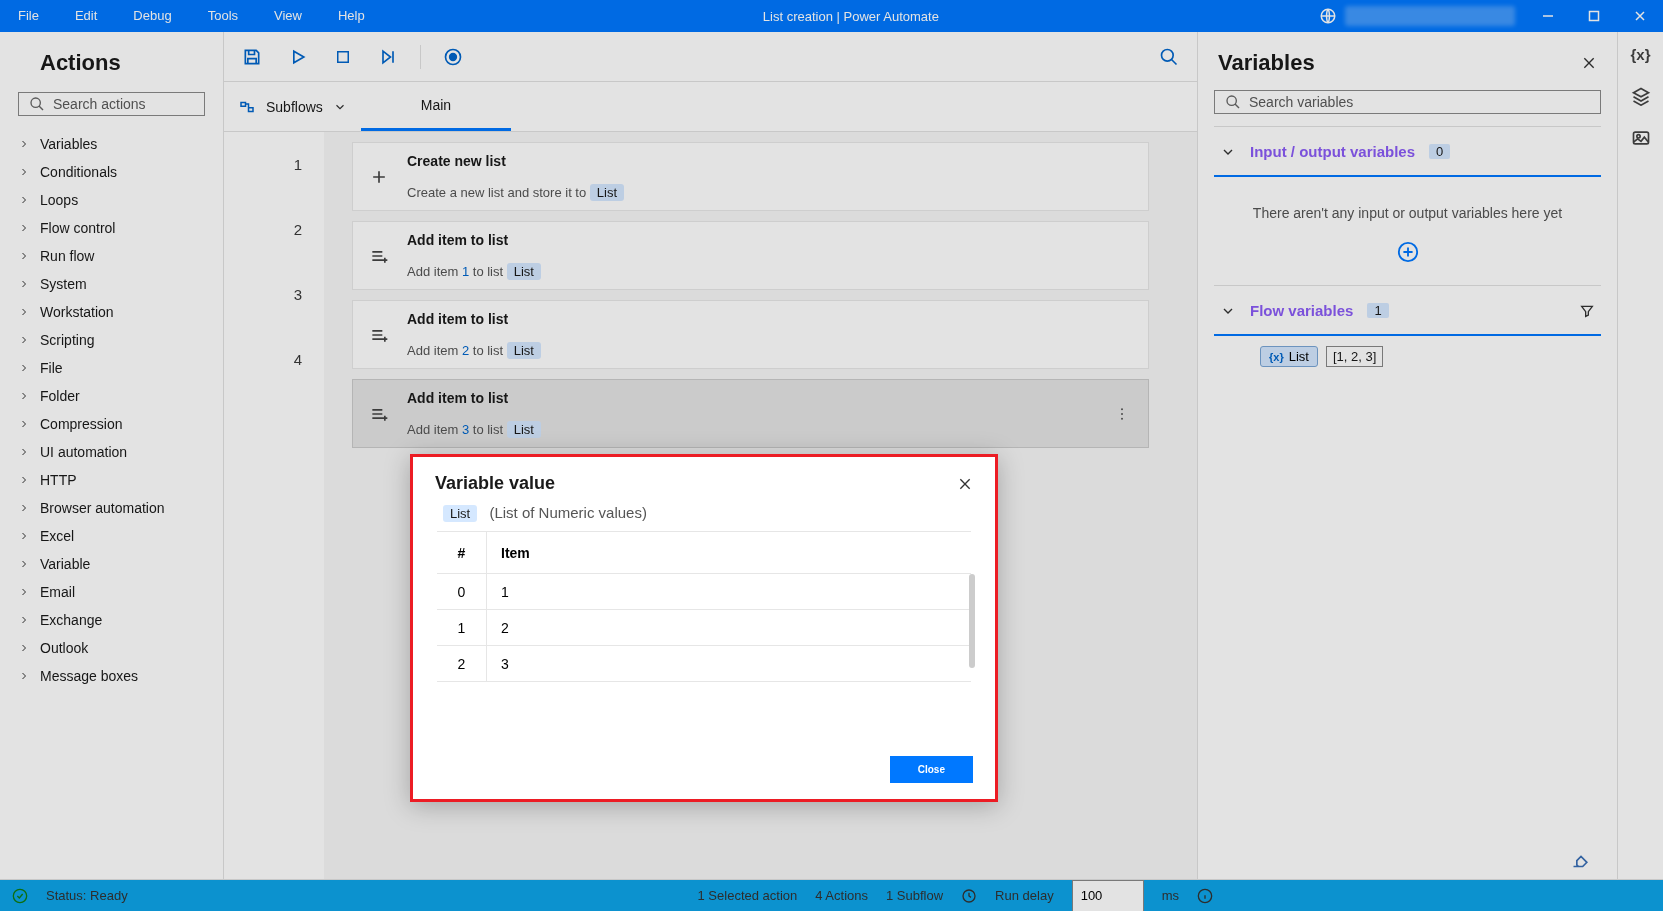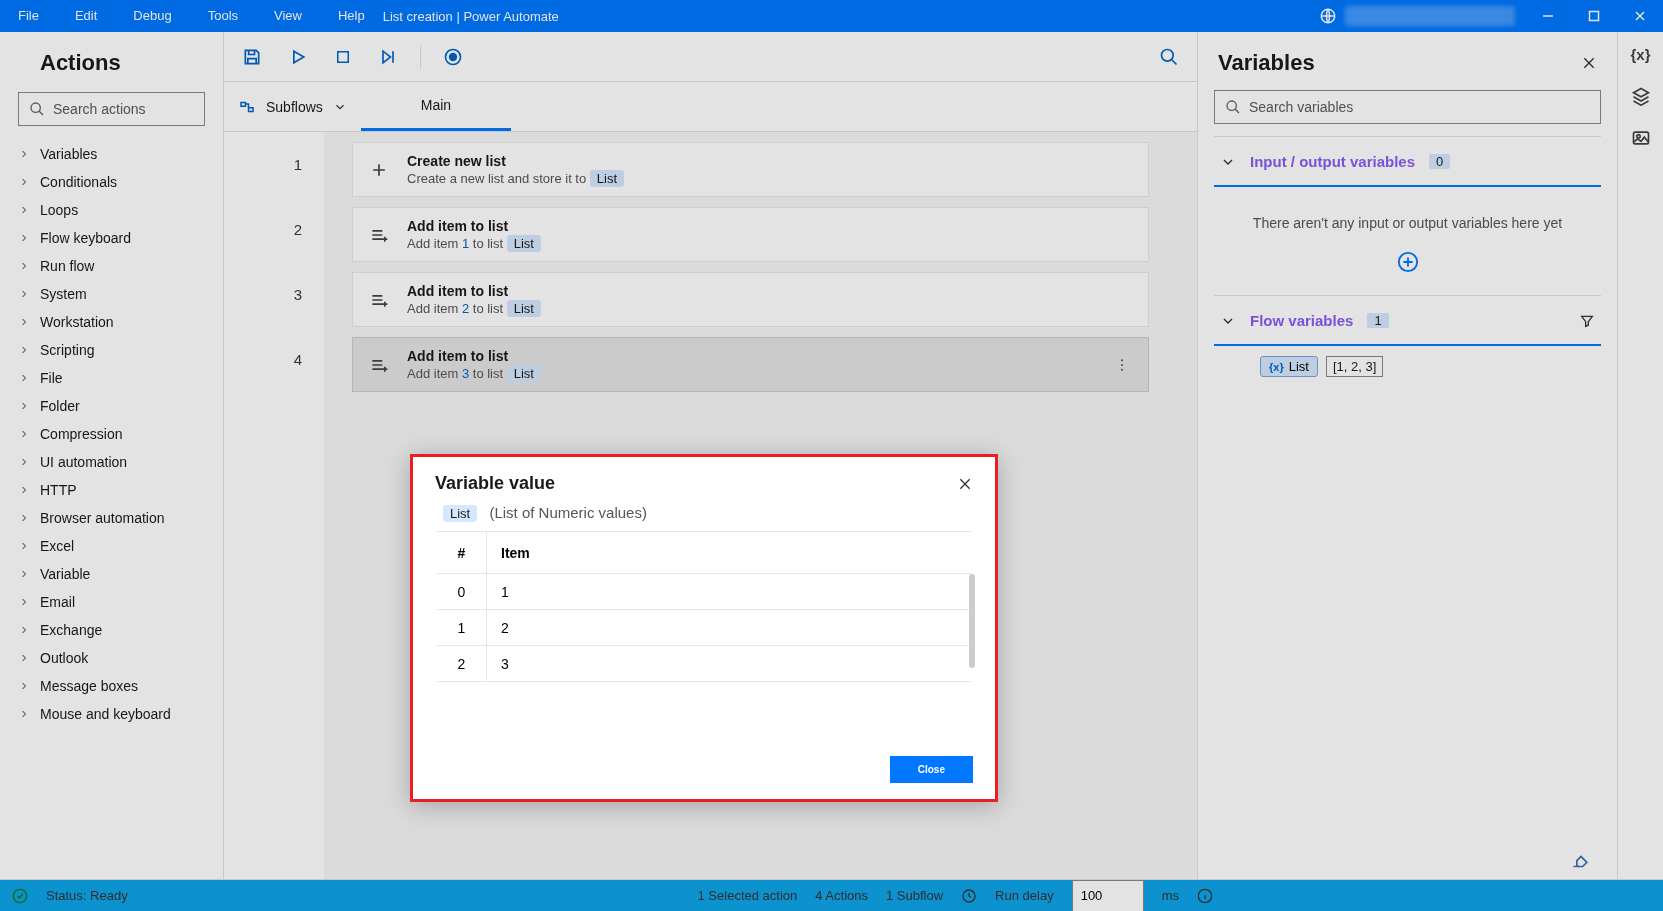--- a/index.html
+++ b/index.html
@@ -3,32 +3,32 @@
   <meta charset="utf-8">
   <style>
     * { margin: 0; padding: 0; box-sizing: border-box; font-family: "Segoe UI", sans-serif; }
     body { width: 1663px; height: 911px; background: #fff; overflow: hidden; position: relative; }
     .scrim { position: absolute; inset: 0; background: rgba(0,0,0,0.11); z-index: 50; pointer-events: none; }
 
     
     .titlebar { height: 32px; background: #0078ff; color: #fff; display: flex; align-items: center; font-size: 13px; }
     .menu { display: flex; }
     .menu-item { padding: 0 18px; line-height: 32px; cursor: pointer; }
-    .title-center { flex: 1; text-align: left; font-weight: 400; }
+    .title-center { flex: 1; text-align: center; font-weight: 400; }
     .title-right { display: flex; align-items: center; }
     .ctx-icon { width: 18px; height: 18px; margin-right: 8px; }
     .ctx-blur { width: 170px; height: 20px; background: rgba(255,255,255,0.25); border-radius: 3px; filter: blur(2px); margin-right: 10px; }
     .winbtn { width: 46px; height: 32px; display: flex; align-items: center; justify-content: center; cursor: pointer; }
     .winbtn svg { stroke: #fff; }
 
     
     .content { display: flex; height: calc(100% - 64px); }
     .sidebar-left { width: 224px; display: flex; flex-direction: column; border-right: 1px solid #e1e1e1; }
     .sidebar-left h1 { font-size: 22px; font-weight: 600; padding: 18px 20px 8px; color: #1a1a1a; margin-left: 20px; }
-    .search-box { margin: 8px 18px 10px; height: 34px; border: 1px solid #8a8a8a; display: flex; align-items: center; padding: 0 10px; color: #5a5a5a; font-size: 14px; }
+    .search-box { margin: 8px 18px 10px; height: 24px; border: 1px solid #8a8a8a; display: flex; align-items: center; padding: 0 10px; color: #5a5a5a; font-size: 14px; }
     .search-box svg { margin-right: 8px; }
     .tree { flex: 1; overflow-y: auto; padding: 4px 0; position: relative; }
     .tree::-webkit-scrollbar { width: 10px; }
     .tree::-webkit-scrollbar-thumb { background: #c8c8c8; border-radius: 5px; }
     .tree-item { display: flex; align-items: center; padding: 6px 18px; font-size: 14px; color: #1a1a1a; cursor: pointer; }
     .tree-item svg { margin-right: 10px; }
 
     
     .center { flex: 1; display: flex; flex-direction: column; background: #f6f6f6; min-width: 0; }
     .toolbar { height: 50px; background: #fff; border-bottom: 1px solid #e1e1e1; display: flex; align-items: center; padding: 0 14px; gap: 18px; }
@@ -41,21 +41,21 @@
 
     .flow-area { flex: 1; display: flex; overflow: hidden; }
     .gutter { width: 100px; background: #fff; }
     .gutter-num { height: 65px; display: flex; align-items: center; justify-content: flex-end; padding-right: 22px; font-size: 15px; color: #3a3a3a; }
     .steps { flex: 1; padding-right: 20px; }
     .step { margin: 10px 28px 8px; padding: 10px 14px; border: 1px solid #e8e8e8; background: #fff; display: flex; align-items: center; gap: 16px; cursor: pointer; }
     .step.selected { background: #e5e5e5; border-color: #ccc; }
     .step-icon { color: #444; padding: 2px; }
     .step-body { flex: 1; }
     .step-title { font-size: 14px; font-weight: 600; color: #1a1a1a; }
-    .step-desc { font-size: 13px; color: #555; margin-top: 2px; }
+    .step-desc { font-size: 13px; color: #555; margin-top: 16px; }
     .chip { background: #d5e8ff; color: #1a1a1a; padding: 1px 7px; border-radius: 3px; font-size: 13px; }
     .linkish { color: #1a1a1a; }
     .more { color: #555; padding: 4px; cursor: pointer; }
 
     
     .sidebar-right { width: 420px; background: #fff; border-left: 1px solid #e1e1e1; display: flex; flex-direction: column; padding: 0 16px; }
     .vars-header { display: flex; align-items: center; padding: 18px 4px 8px; }
     .vars-header h1 { font-size: 22px; font-weight: 600; flex: 1; color: #1a1a1a; }
     .close-vars { cursor: pointer; color: #333; }
     .var-search { margin: 6px 0 12px; }
@@ -164,21 +164,21 @@
         <div class="tree-item">
           <svg width="12" height="12" viewBox="0 0 24 24" fill="none" stroke="#333" stroke-width="2">
             <path d="M9 6l6 6-6 6"></path>
           </svg>
           <span>Loops</span>
         </div>
         <div class="tree-item">
           <svg width="12" height="12" viewBox="0 0 24 24" fill="none" stroke="#333" stroke-width="2">
             <path d="M9 6l6 6-6 6"></path>
           </svg>
-          <span>Flow keyboard</span>
+          <span>Flow control</span>
         </div>
         <div class="tree-item">
           <svg width="12" height="12" viewBox="0 0 24 24" fill="none" stroke="#333" stroke-width="2">
             <path d="M9 6l6 6-6 6"></path>
           </svg>
           <span>Run flow</span>
         </div>
         <div class="tree-item">
           <svg width="12" height="12" viewBox="0 0 24 24" fill="none" stroke="#333" stroke-width="2">
             <path d="M9 6l6 6-6 6"></path>
@@ -261,26 +261,20 @@
           <svg width="12" height="12" viewBox="0 0 24 24" fill="none" stroke="#333" stroke-width="2">
             <path d="M9 6l6 6-6 6"></path>
           </svg>
           <span>Outlook</span>
         </div>
         <div class="tree-item">
           <svg width="12" height="12" viewBox="0 0 24 24" fill="none" stroke="#333" stroke-width="2">
             <path d="M9 6l6 6-6 6"></path>
           </svg>
           <span>Message boxes</span>
-        </div>
-        <div class="tree-item">
-          <svg width="12" height="12" viewBox="0 0 24 24" fill="none" stroke="#333" stroke-width="2">
-            <path d="M9 6l6 6-6 6"></path>
-          </svg>
-          <span>Mouse and keyboard</span>
         </div>
       </div>
   </div>
 
   <div class="center">
     <div class="toolbar">
       <div class="tool-btn">
           <svg width="20" height="20" viewBox="0 0 24 24" fill="none" stroke="currentColor" stroke-width="2">
             <path d="M4 4h13l3 3v13H4z"></path>
             <path d="M8 4v5h7V4M7 20v-6h10v6"></path>

